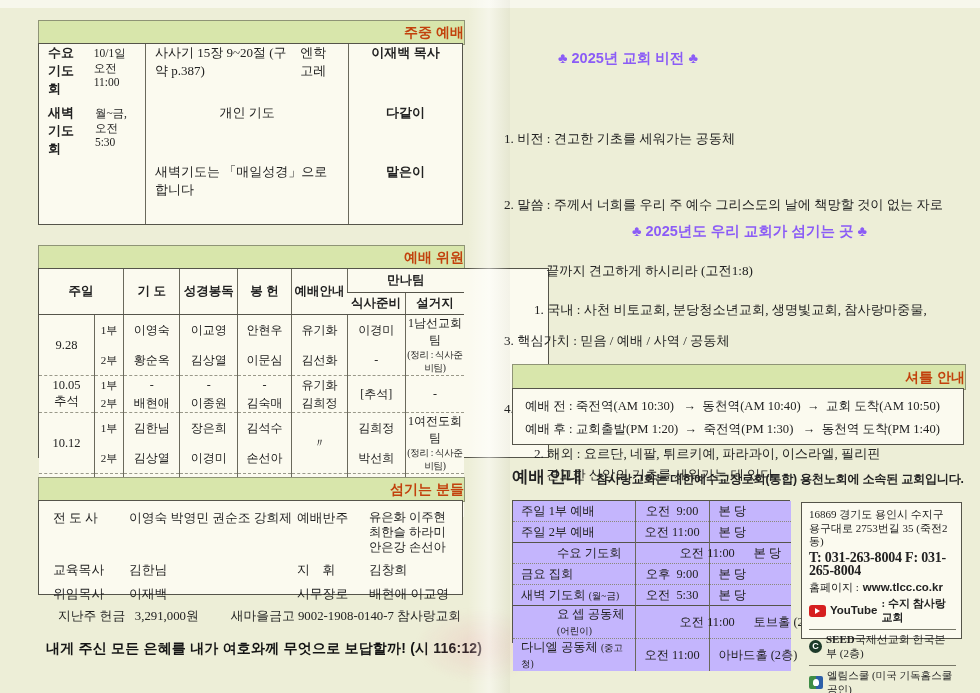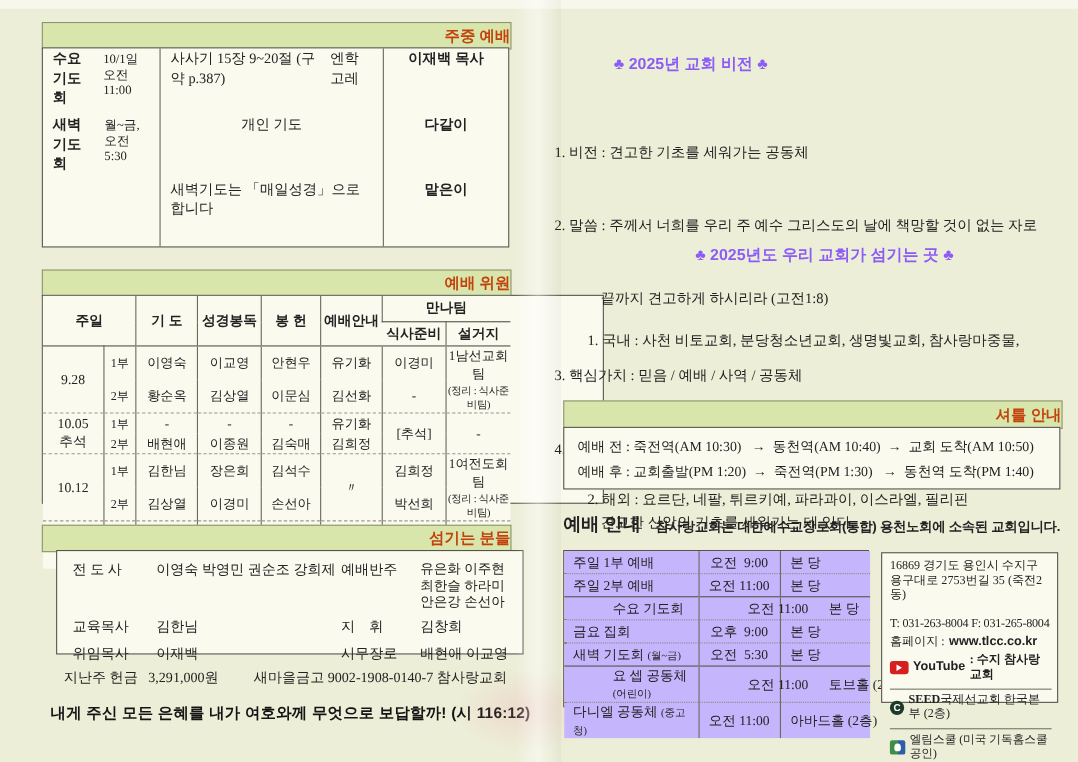--- a/index.html
+++ b/index.html
@@ -52,21 +52,21 @@
   table.sch{border-collapse:collapse;width:278px;table-layout:fixed;background:#c4b5fd;font-size:12.3px;}
   .sch td{border-left:1px solid #6a695c;height:20px;padding:0;vertical-align:middle;}
   .sch td.first{border-left:none;padding-left:8px;}
   .sch tr.dot td{border-top:1px dotted #8b8a7b;}
   .sch tr.solid td{border-top:1px solid #55544a;padding-left:44px;}
   .sch .sub{font-size:9.5px;}
   .sch td.time{text-align:center;white-space:pre;}
   .sch td.place{padding-left:9px;white-space:pre;}
   
   .contact{padding:5px 5px 0 7px;font-size:11px;line-height:13.5px;}
-  .contact .phone{font-size:11px;margin-top:12px;letter-spacing:-0.2px;}
+  .contact .phone{font-size:14px;margin-top:2px;letter-spacing:-0.2px;font-weight:bold;}
   .contact .row{display:flex;align-items:center;margin-top:3px;gap:4px;}
   .contact .url{font-weight:bold;font-family:"Liberation Sans","DejaVu Sans",sans-serif;font-size:11.5px;}
   .contact .divider{border-top:1px solid #777768;margin:5px 0 2px 0;}
   .yt-icon{display:inline-block;width:17px;height:12px;background:#d61f1f;border-radius:3px;position:relative;flex:0 0 auto;}
   .yt-icon:after{content:"";position:absolute;left:6px;top:3px;border-left:5px solid #fff;border-top:3px solid transparent;border-bottom:3px solid transparent;}
   .yt-word{font-weight:bold;font-family:"Liberation Sans","DejaVu Sans",sans-serif;font-size:11.5px;}
   .seed-icon{display:inline-block;width:13px;height:13px;border-radius:50%;background:#1d3a2a;color:#fff;
              font-family:"Liberation Sans","DejaVu Sans",sans-serif;font-size:9px;font-weight:bold;line-height:13px;text-align:center;flex:0 0 auto;}
   .elim-icon{display:inline-block;width:14px;height:13px;border-radius:2px;flex:0 0 auto;
              background:linear-gradient(to right,#3f8d46 50%,#2c5fa8 50%);position:relative;}
@@ -230,21 +230,21 @@
           <td>최윤영</td>
           <td>손선아</td>
           <td>조영애</td>
           <td>-</td>
         </tr>
       </tbody>
     </table>
   </div>
 
   <div class="hdr" style="left:38px;top:477px;width:425px;height:23px;line-height:23px;">섬기는 분들</div>
-  <div class="box sv" style="left:38px;top:500px;width:425px;height:95px;margin-left:13px;">
+  <div class="box sv" style="left:38px;top:500px;width:425px;height:95px;">
     <div class="role">전 도 사</div>
     <div class="names">이영숙 박영민 권순조 강희제</div>
     <div class="role">예배반주</div>
     <div class="two">
       <div>유은화 이주현 최한슬 하라미</div>
       <div>안은강 손선아</div>
     </div>
     <div class="role">교육목사</div>
     <div class="names">김한님</div>
     <div class="role">지    휘</div>

